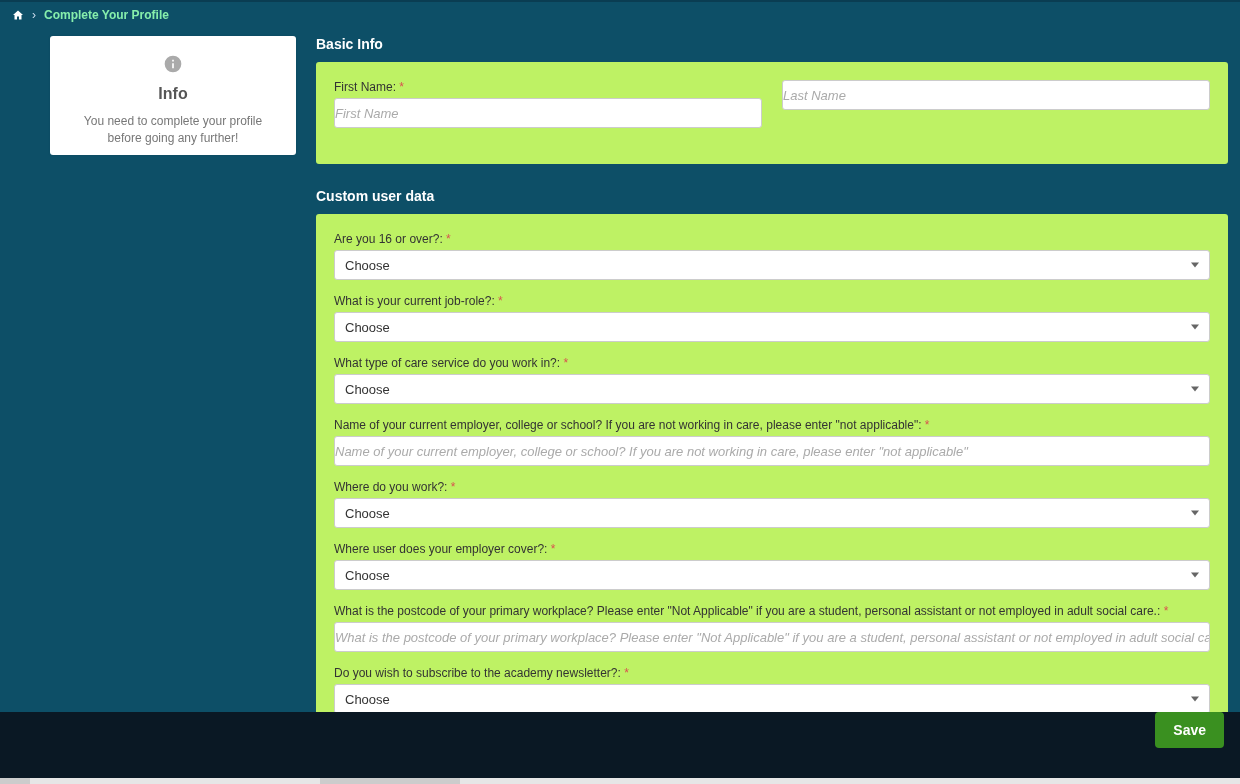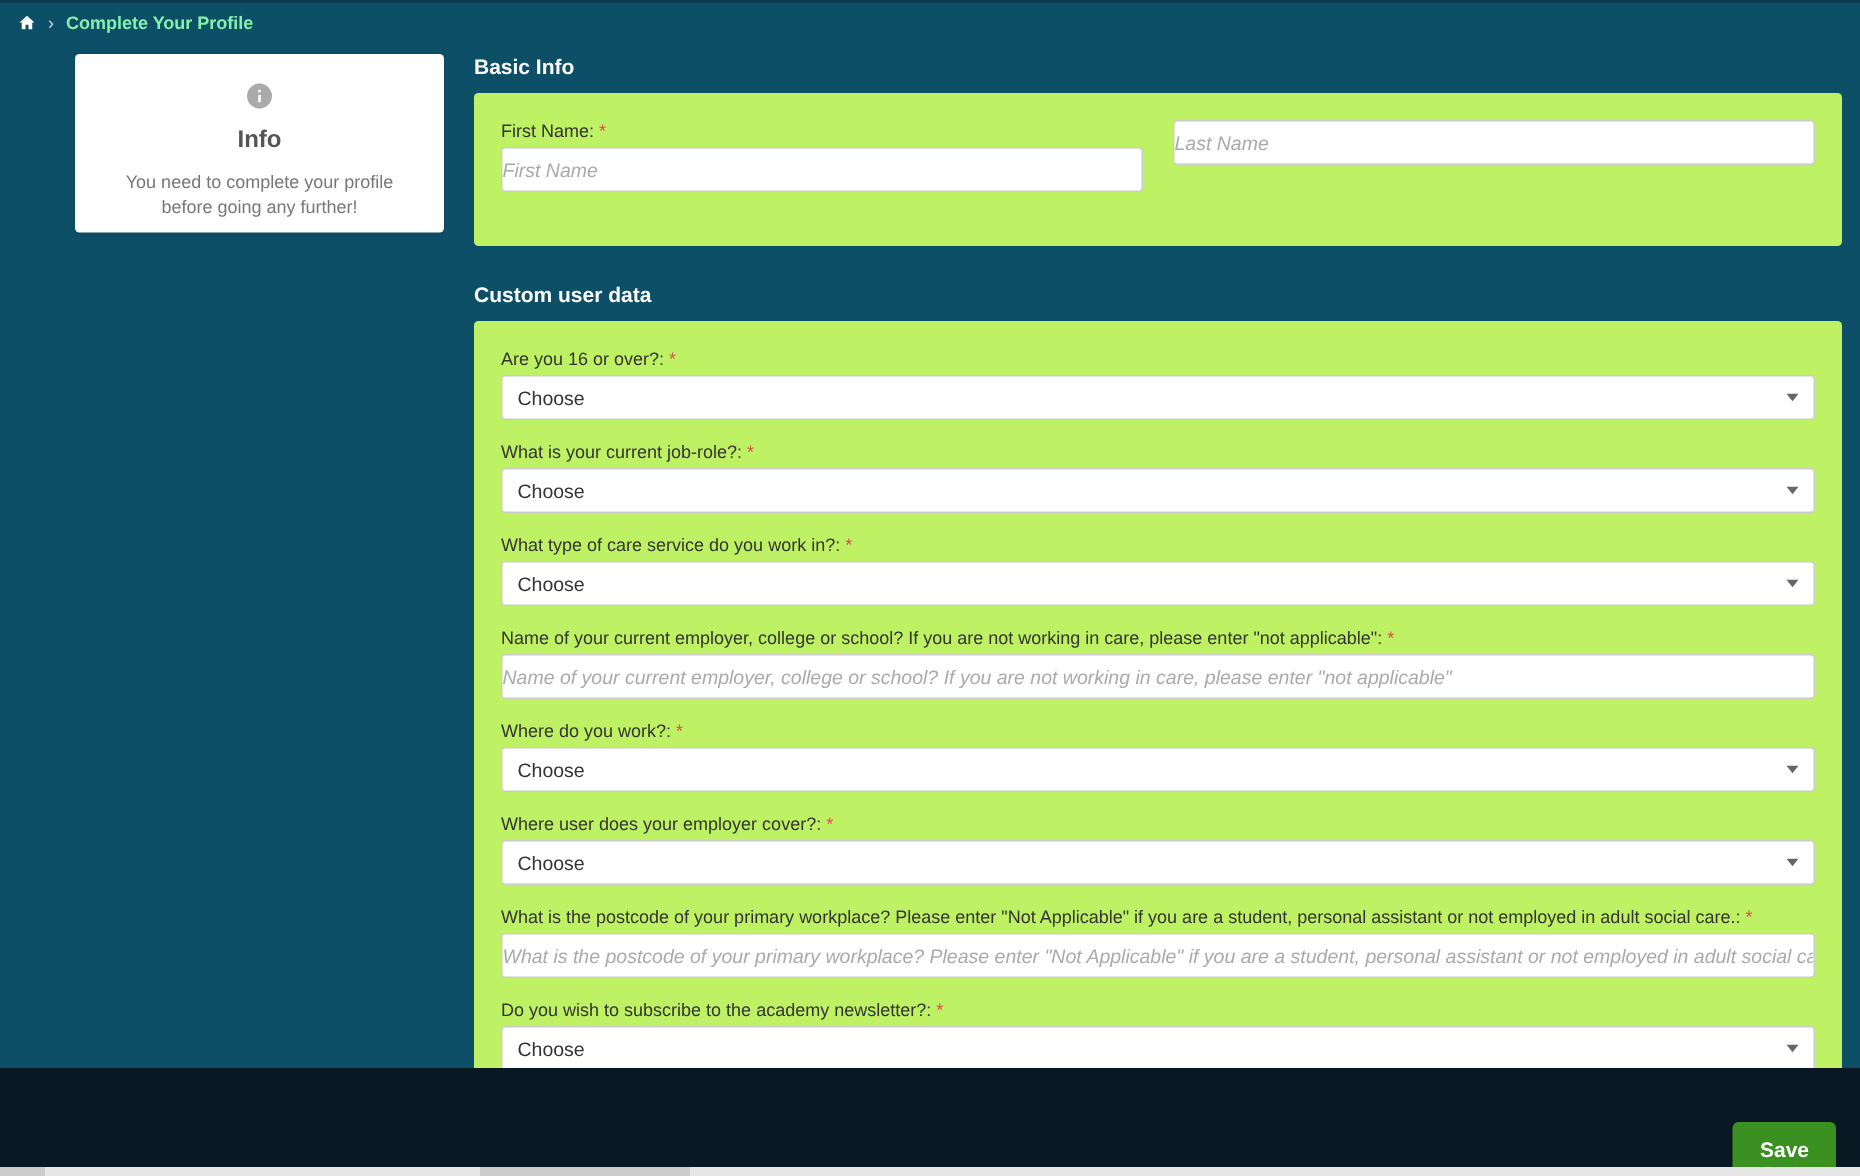--- a/index.html
+++ b/index.html
@@ -113,21 +113,21 @@
 
 .footer {
   position: absolute;
   bottom: 0;
   left: 0;
   right: 0;
   height: 72px;
   background: #0a1824;
   display: flex;
   justify-content: flex-end;
-  align-items: flex-end;
+  align-items: flex-start;
   padding: 0 16px;
 }
 .save-btn {
   background: #3a9020;
   color: #fff;
   border: none;
   border-radius: 4px;
   padding: 10px 18px;
   font-size: 14px;
   font-weight: 600;

